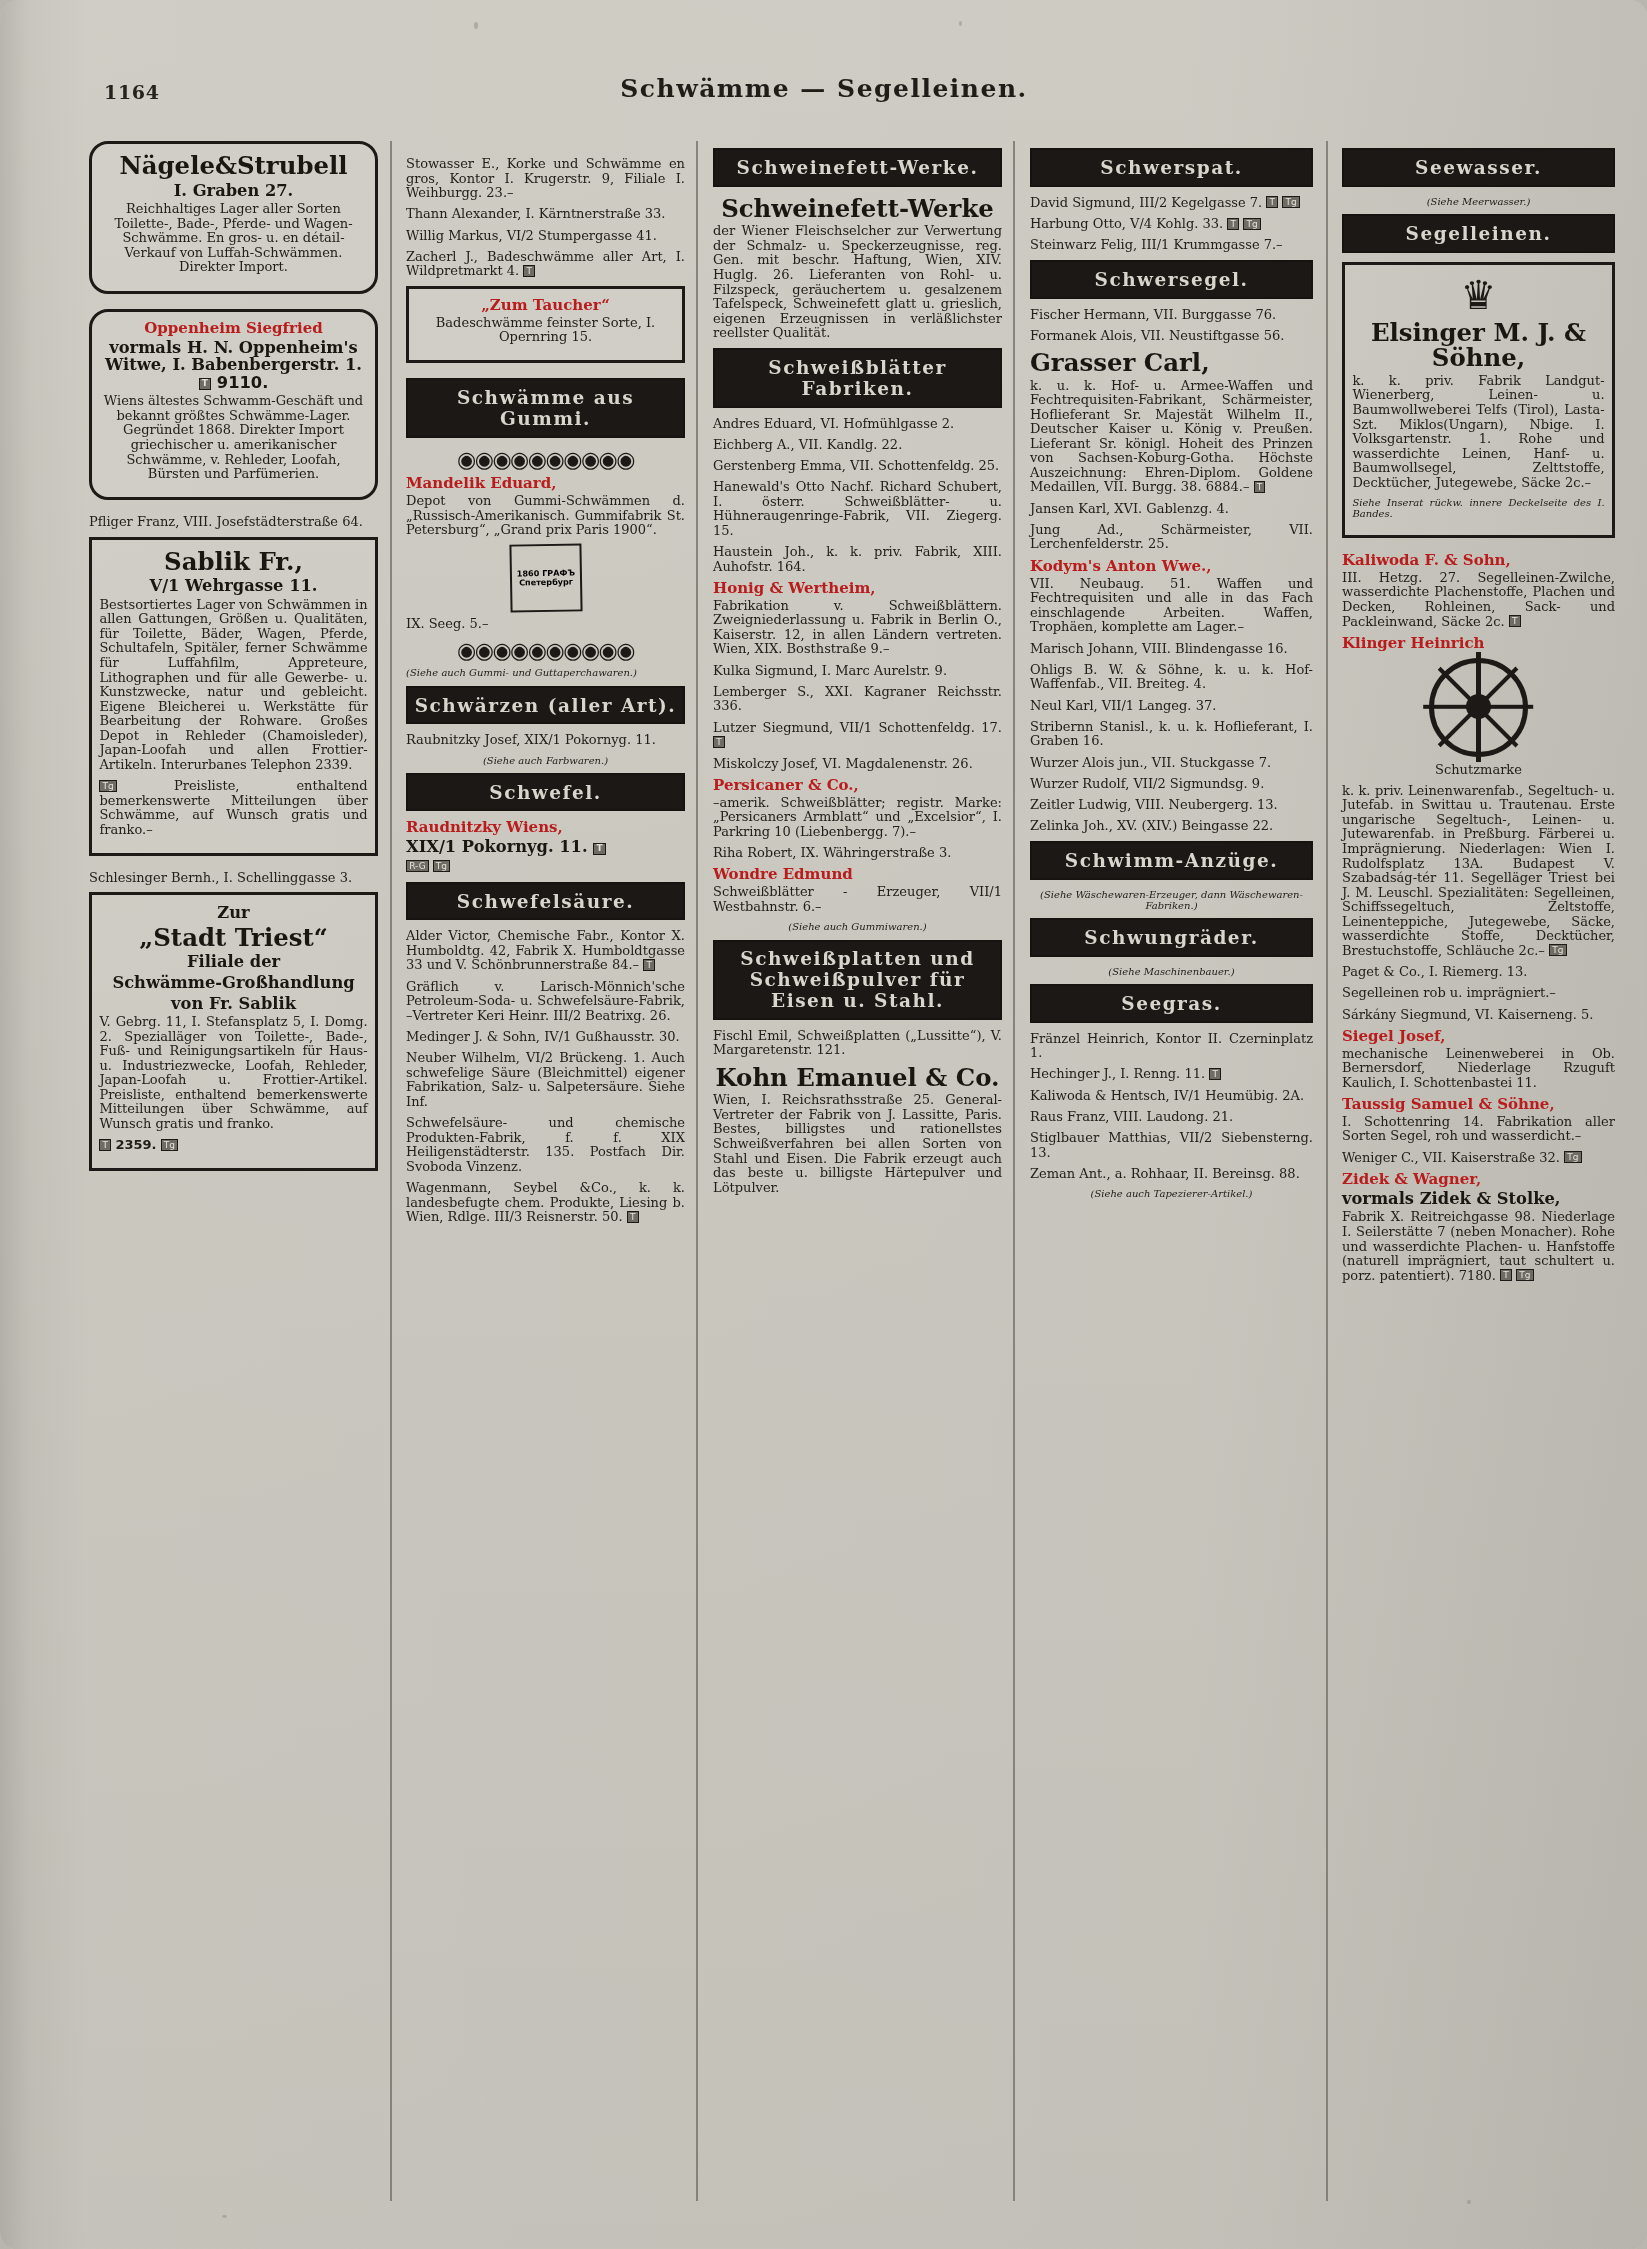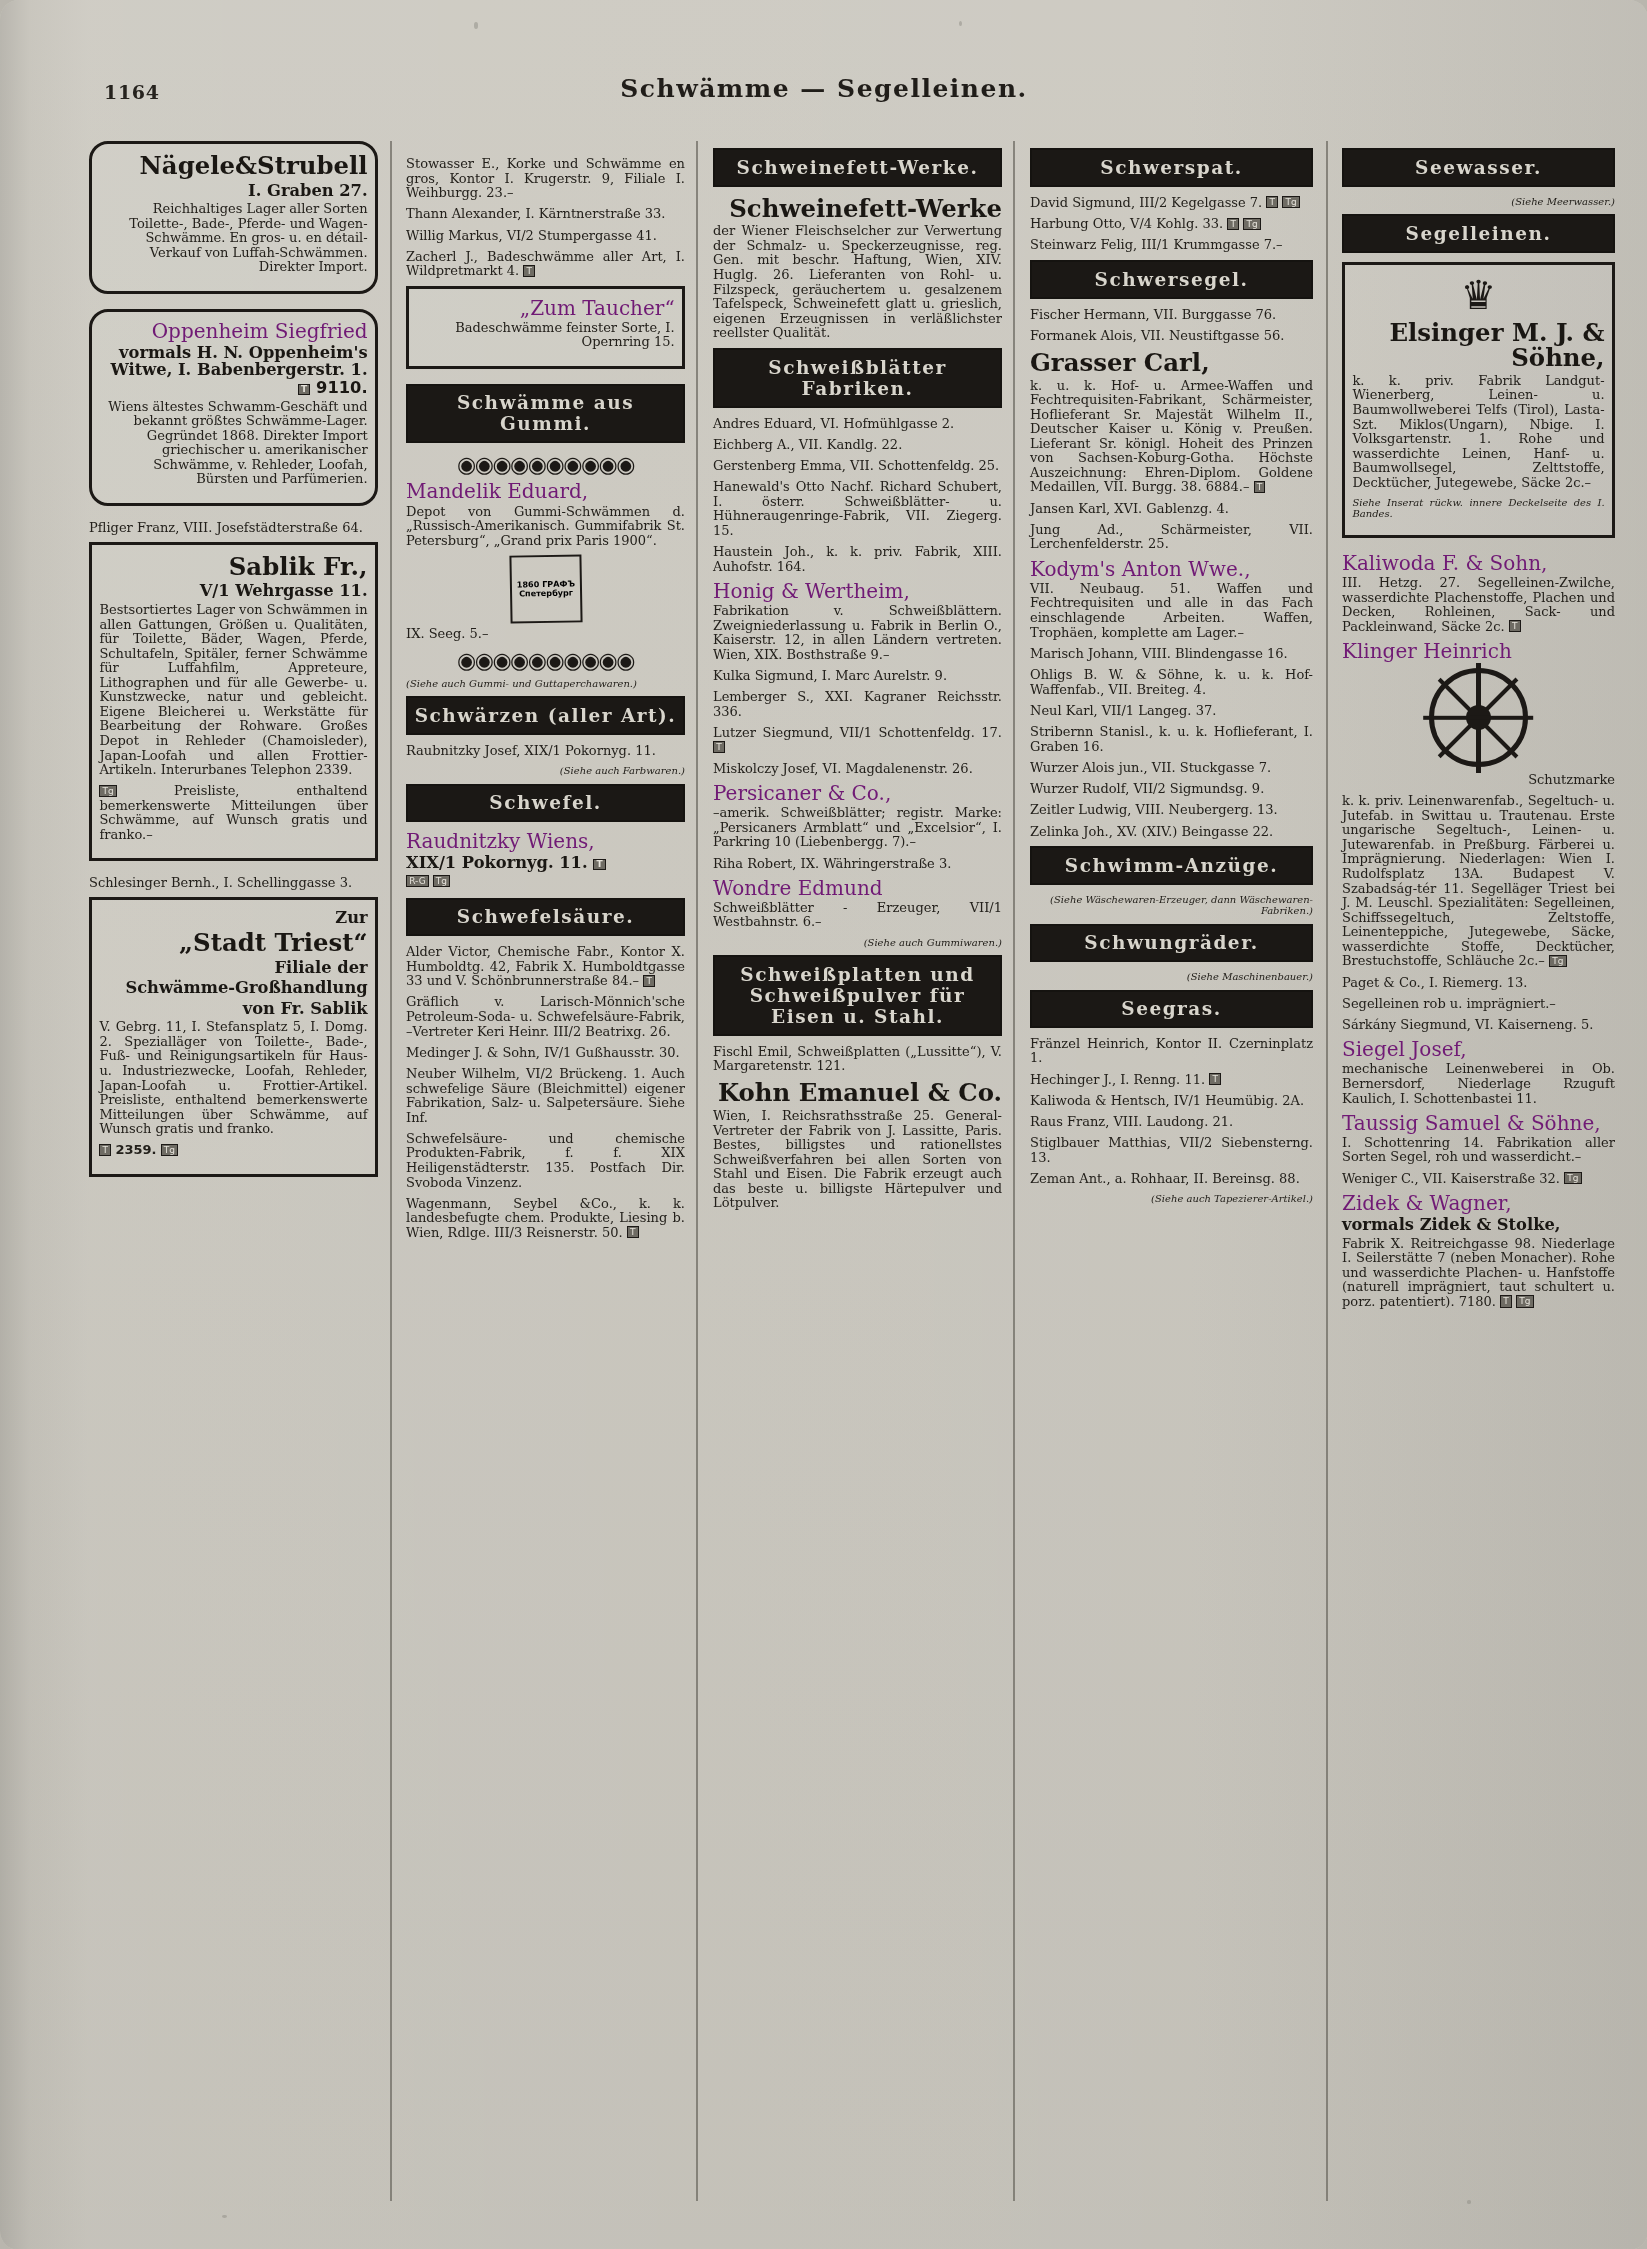--- a/index.html
+++ b/index.html
@@ -41,35 +41,35 @@
     background:#1b1815;color:#d8d5cc;text-align:center;
     font-family:"DejaVu Serif",serif;font-weight:bold;
     letter-spacing:1.5px;padding:6.7px 3px;margin:7.4px 0 9px 0;
     font-size:18.5px;border:2.2px solid #151310;
   }
   .big{
     font-family:"DejaVu Serif",serif;font-weight:bold;
     font-size:24.4px;line-height:1.05;color:#1a1713;margin-bottom:3px;
   }
   .big2{
-    font-family:"DejaVu Serif",serif;font-weight:normal;
-    font-size:20px;line-height:1.05;color:#701a75;margin-bottom:2.2px;
+    font-family:"DejaVu Serif",serif;font-weight:bold;
+    font-size:15px;line-height:1.05;color:#b91c1c;margin-bottom:2.2px;
   }
   .mid{
     font-family:"DejaVu Serif",serif;font-weight:bold;
     font-size:16.3px;line-height:1.08;color:#1a1713;
   }
   .boxad{
     border:3px solid #1c1916;padding:9px 7.4px;margin-bottom:15px;
     background:rgba(255,255,255,0.06);
   }
   .boxad.oct{
     border-radius:19px;
   }
-  .ctr{text-align:right;}
+  .ctr{text-align:center;}
   .tel{display:inline-block;border:1.5px solid #1c1916;font-size:9px;padding:0 2.2px;
        font-family:"DejaVu Sans",sans-serif;background:#6f6c64;color:#e5e2da;vertical-align:1.5px;}
   .phone{font-family:"DejaVu Sans",sans-serif;font-weight:bold;}
   .chain{
     text-align:center;letter-spacing:-1.5px;font-size:22px;color:#1c1916;margin:4.4px 0;
     font-family:"DejaVu Sans",sans-serif;
   }
   .seal{
     width:68px;height:64px;margin:4.4px auto;border:2.2px solid #1c1916;
     display:flex;align-items:center;justify-content:center;text-align:center;

